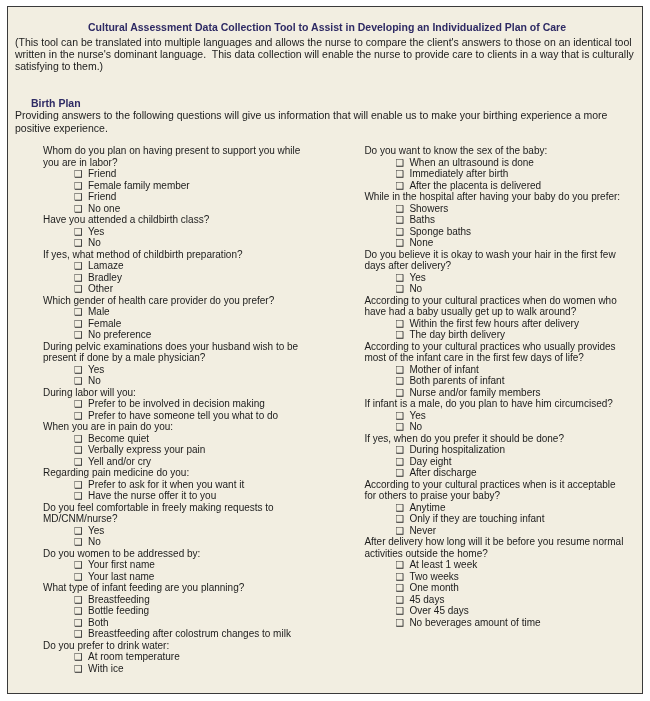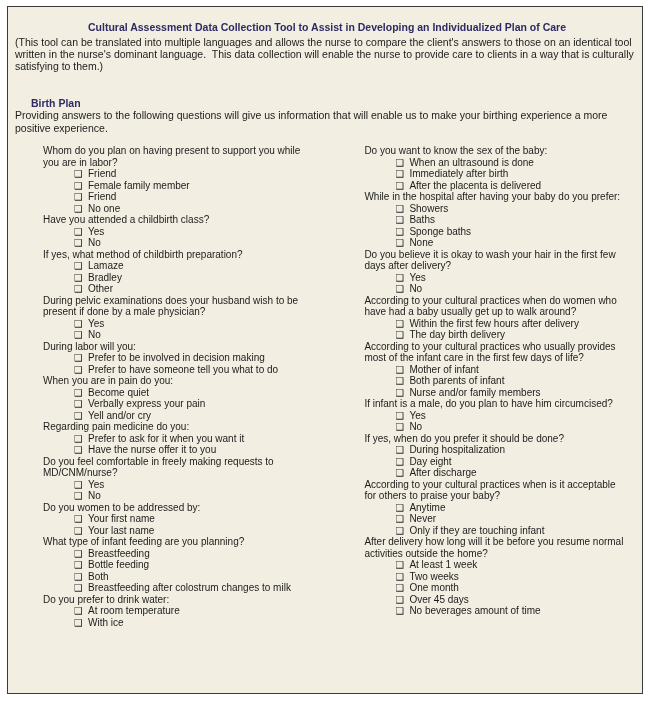--- a/index.html
+++ b/index.html
@@ -112,20 +112,26 @@
             <div class="option"><span class="checkbox">❑</span><span class="option-label">Yes</span></div>
             <div class="option"><span class="checkbox">❑</span><span class="option-label">No</span></div>
           </div>
           <div class="question-block">
             <div class="question">If yes, what method of childbirth preparation?</div>
             <div class="option"><span class="checkbox">❑</span><span class="option-label">Lamaze</span></div>
             <div class="option"><span class="checkbox">❑</span><span class="option-label">Bradley</span></div>
             <div class="option"><span class="checkbox">❑</span><span class="option-label">Other</span></div>
           </div>
           <div class="question-block">
+            <div class="question">Which gender of health care provider do you prefer?</div>
+            <div class="option"><span class="checkbox">❑</span><span class="option-label">Male</span></div>
+            <div class="option"><span class="checkbox">❑</span><span class="option-label">Female</span></div>
+            <div class="option"><span class="checkbox">❑</span><span class="option-label">No preference</span></div>
+          </div>
+          <div class="question-block">
             <div class="question">During pelvic examinations does your husband wish to be present if done by a male physician?</div>
             <div class="option"><span class="checkbox">❑</span><span class="option-label">Yes</span></div>
             <div class="option"><span class="checkbox">❑</span><span class="option-label">No</span></div>
           </div>
           <div class="question-block">
             <div class="question">During labor will you:</div>
             <div class="option"><span class="checkbox">❑</span><span class="option-label">Prefer to be involved in decision making</span></div>
             <div class="option"><span class="checkbox">❑</span><span class="option-label">Prefer to have someone tell you what to do</span></div>
           </div>
           <div class="question-block">
@@ -199,28 +205,29 @@
           </div>
           <div class="question-block">
             <div class="question">If yes, when do you prefer it should be done?</div>
             <div class="option"><span class="checkbox">❑</span><span class="option-label">During hospitalization</span></div>
             <div class="option"><span class="checkbox">❑</span><span class="option-label">Day eight</span></div>
             <div class="option"><span class="checkbox">❑</span><span class="option-label">After discharge</span></div>
           </div>
           <div class="question-block">
             <div class="question">According to your cultural practices when is it acceptable for others to praise your baby?</div>
             <div class="option"><span class="checkbox">❑</span><span class="option-label">Anytime</span></div>
+            <div class="option"><span class="checkbox">❑</span><span class="option-label">Only if they are touching infant</span></div>
             <div class="option"><span class="checkbox">❑</span><span class="option-label">Never</span></div>
-            <div class="option"><span class="checkbox">❑</span><span class="option-label">Only if they are touching infant</span></div>
           </div>
           <div class="question-block">
             <div class="question">After delivery how long will it be before you resume normal activities outside the home?</div>
             <div class="option"><span class="checkbox">❑</span><span class="option-label">At least 1 week</span></div>
             <div class="option"><span class="checkbox">❑</span><span class="option-label">Two weeks</span></div>
             <div class="option"><span class="checkbox">❑</span><span class="option-label">One month</span></div>
+            <div class="option"><span class="checkbox">❑</span><span class="option-label">45 days</span></div>
             <div class="option"><span class="checkbox">❑</span><span class="option-label">Over 45 days</span></div>
             <div class="option"><span class="checkbox">❑</span><span class="option-label">No beverages amount of time</span></div>
           </div>
         </div>
     </div>
 
   </div>
 </div>
 
 </body></html>

